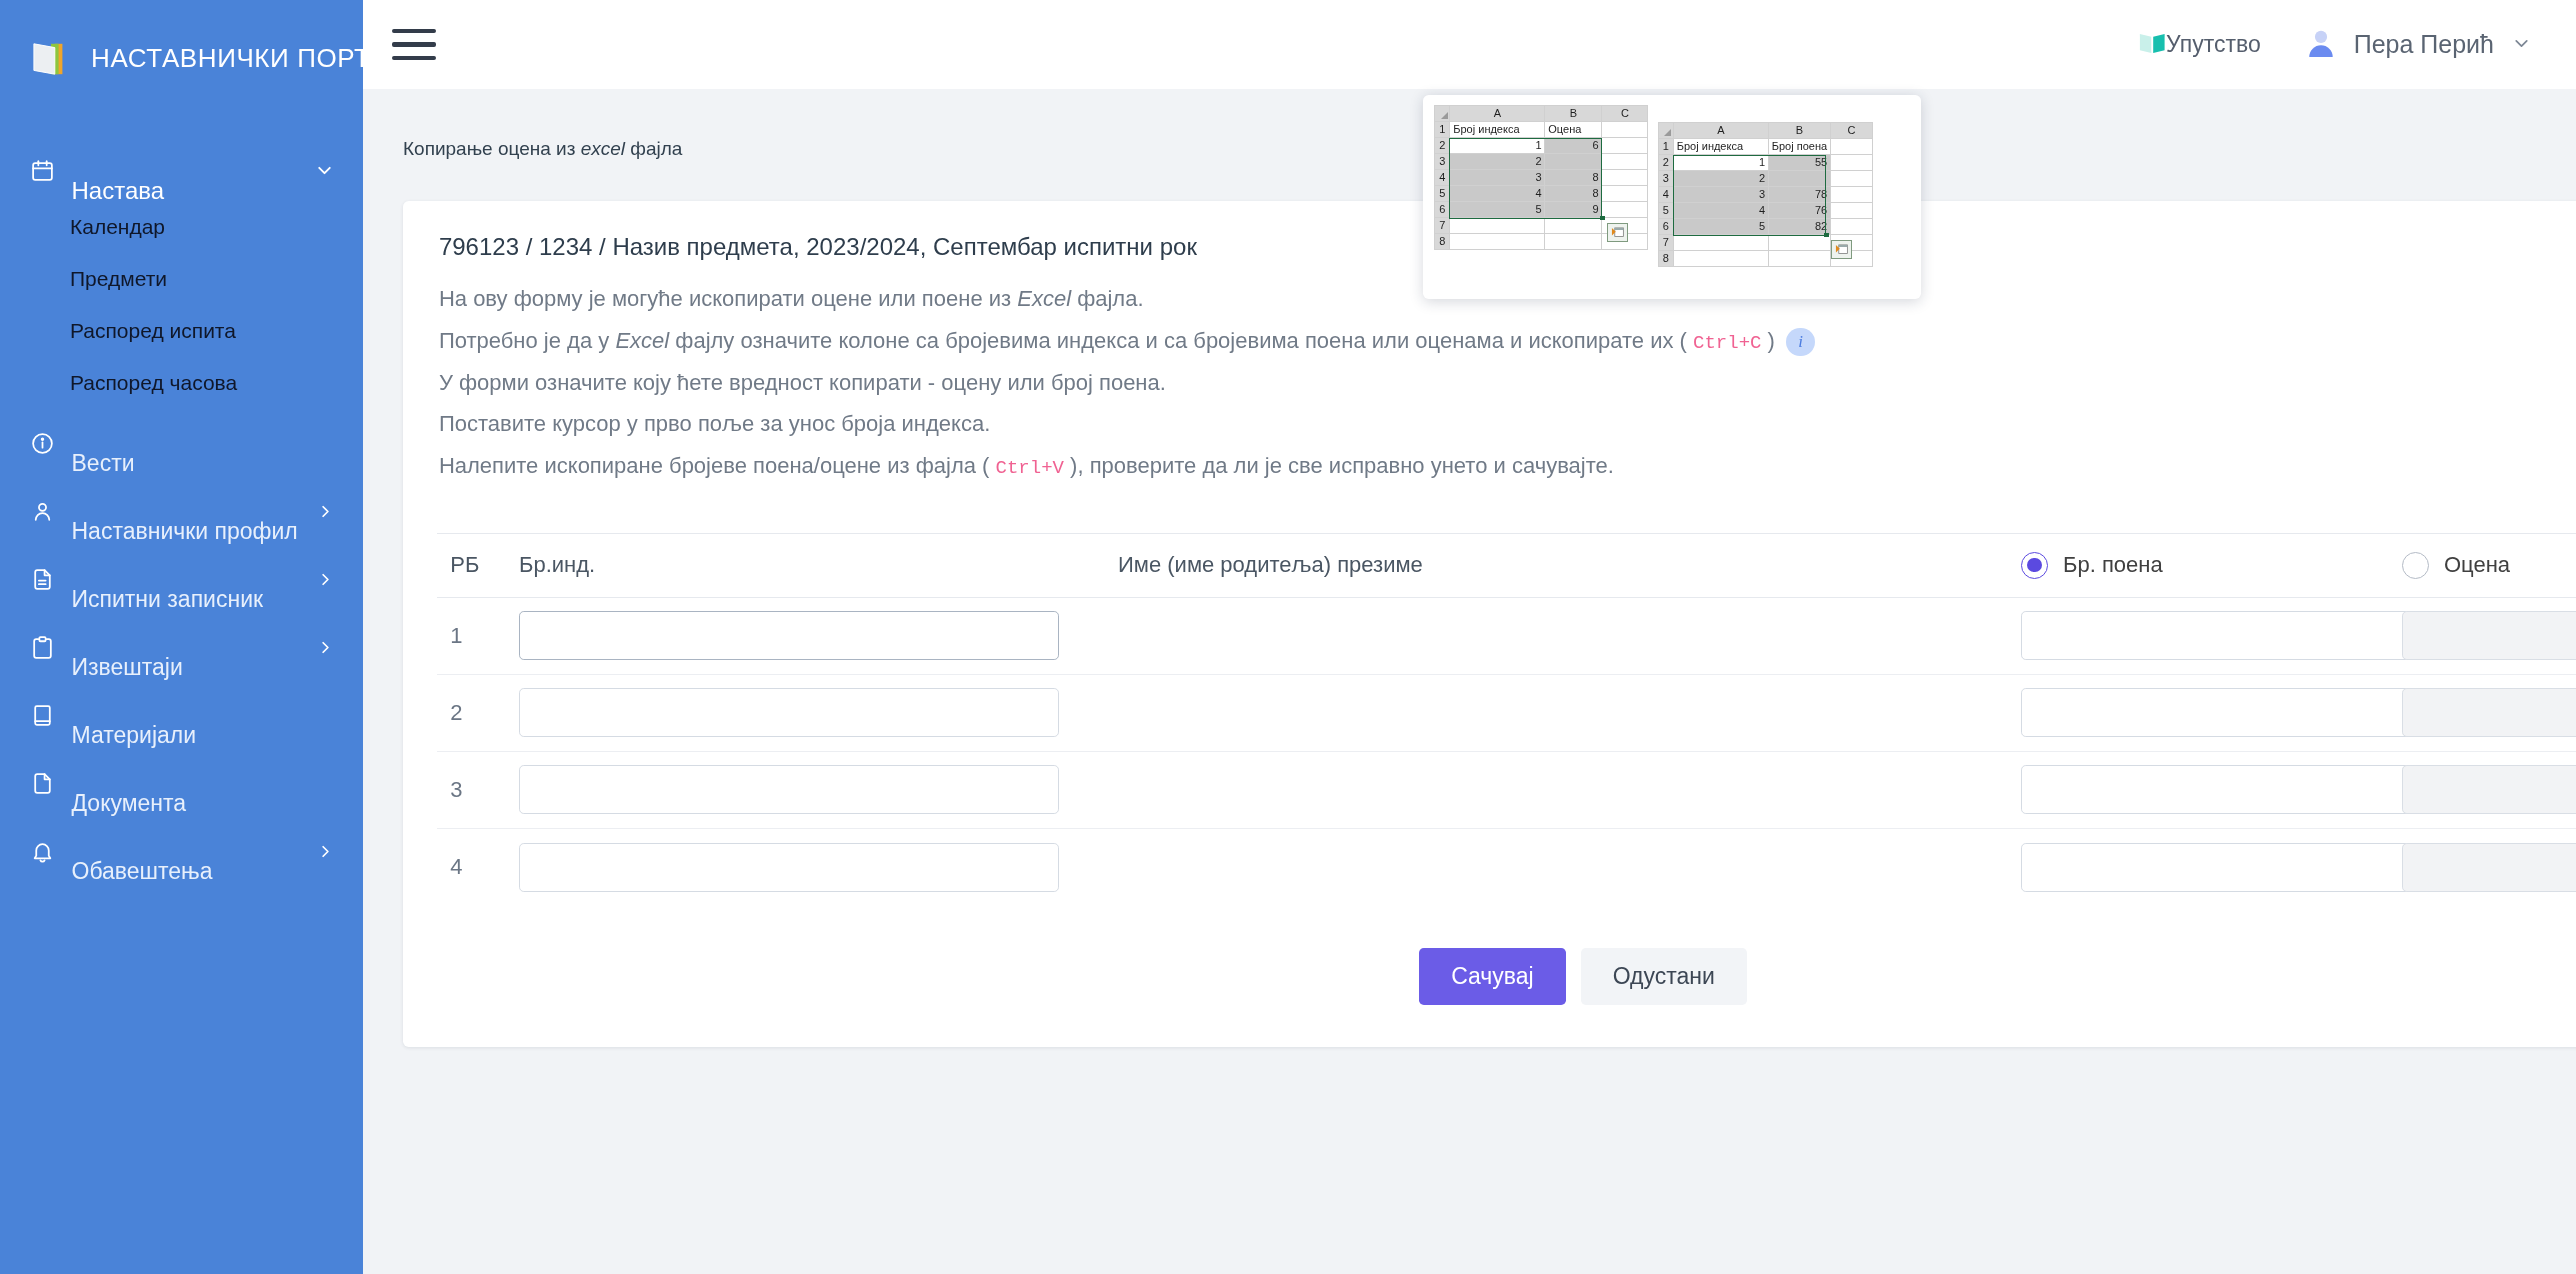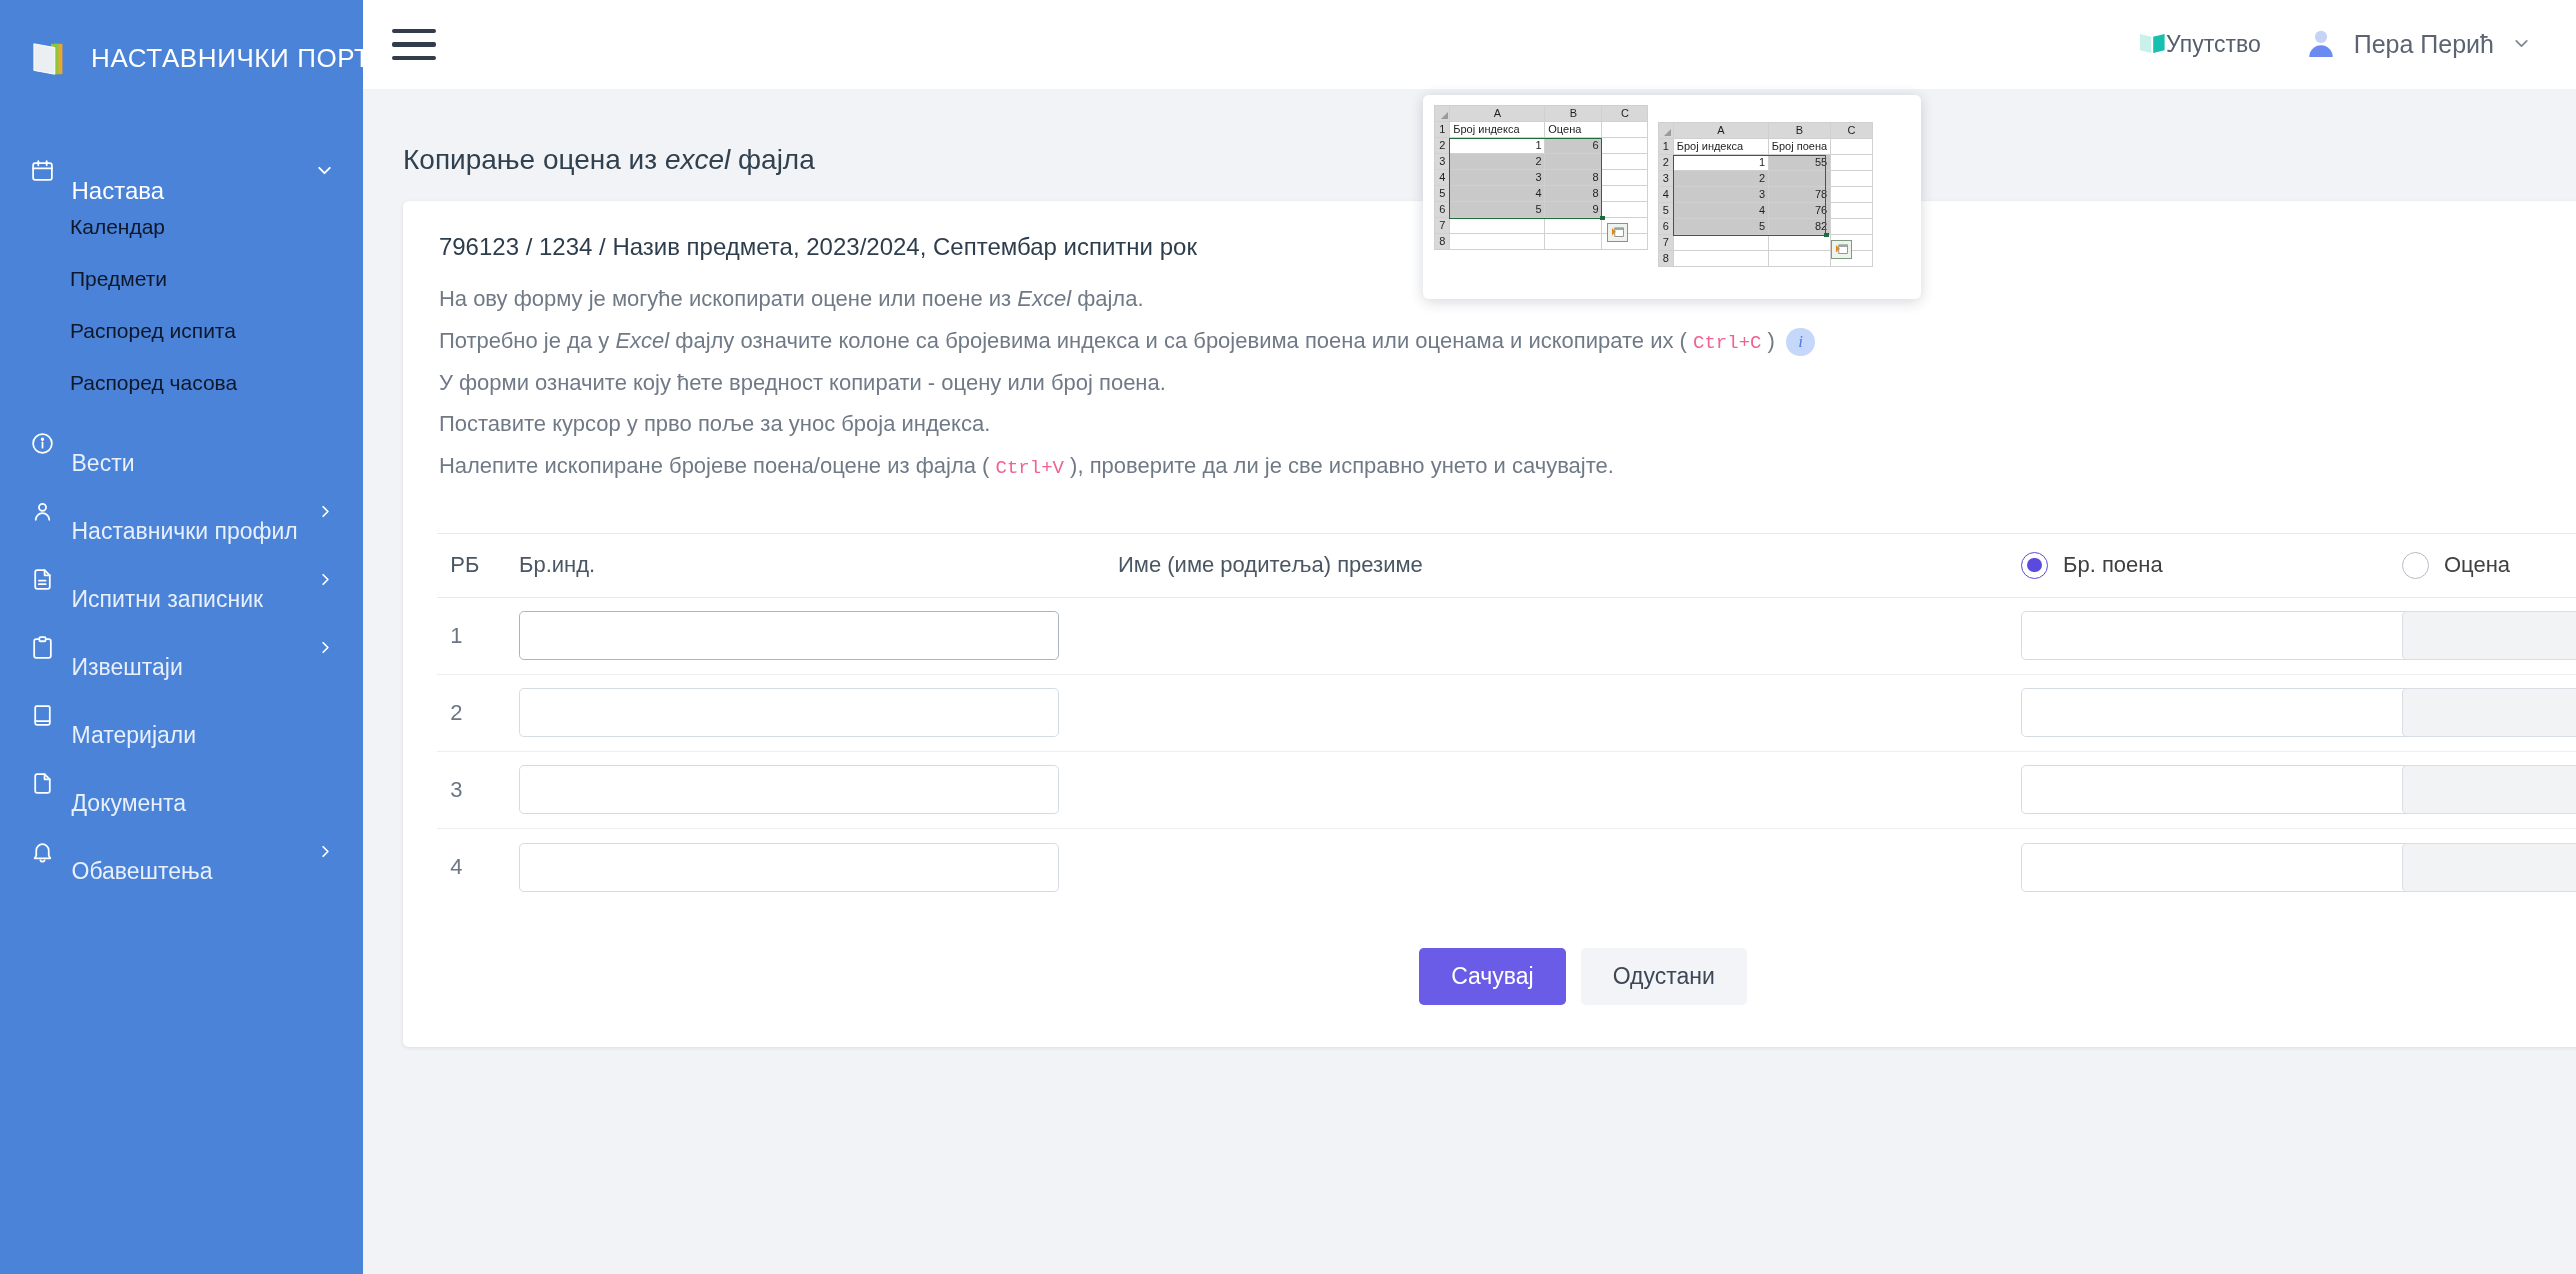--- a/index.html
+++ b/index.html
@@ -71,21 +71,21 @@
   .user-name { font-size:25px; color:#5a6472; }
 
   
   .main {
     position:absolute; left:363px; top:89px;
     width:2213px; height:1185px;
     background:#f1f3f6;
     overflow:hidden;
   }
   .page-title {
-    font-size: 28px; color:#32414f; font-weight:400;
+    font-size: 19px; color:#32414f; font-weight:400;
     padding: 36px 0 0 40px;
   }
   .page-title .ital { font-style: italic; }
 
   .card {
     position:absolute; left:40px; top:112px;
     width: 2414px;
     background:#ffffff;
     border-radius: 5.7px;
     box-shadow: 0 1px 3.8px rgba(30,45,70,.10);

